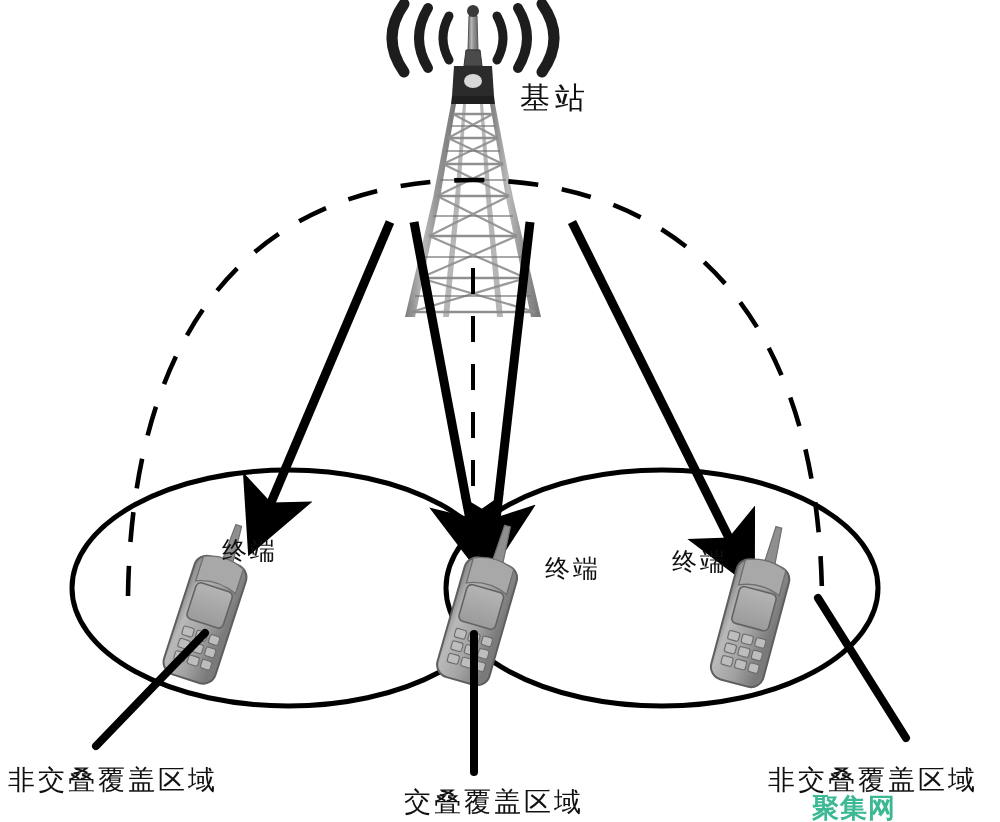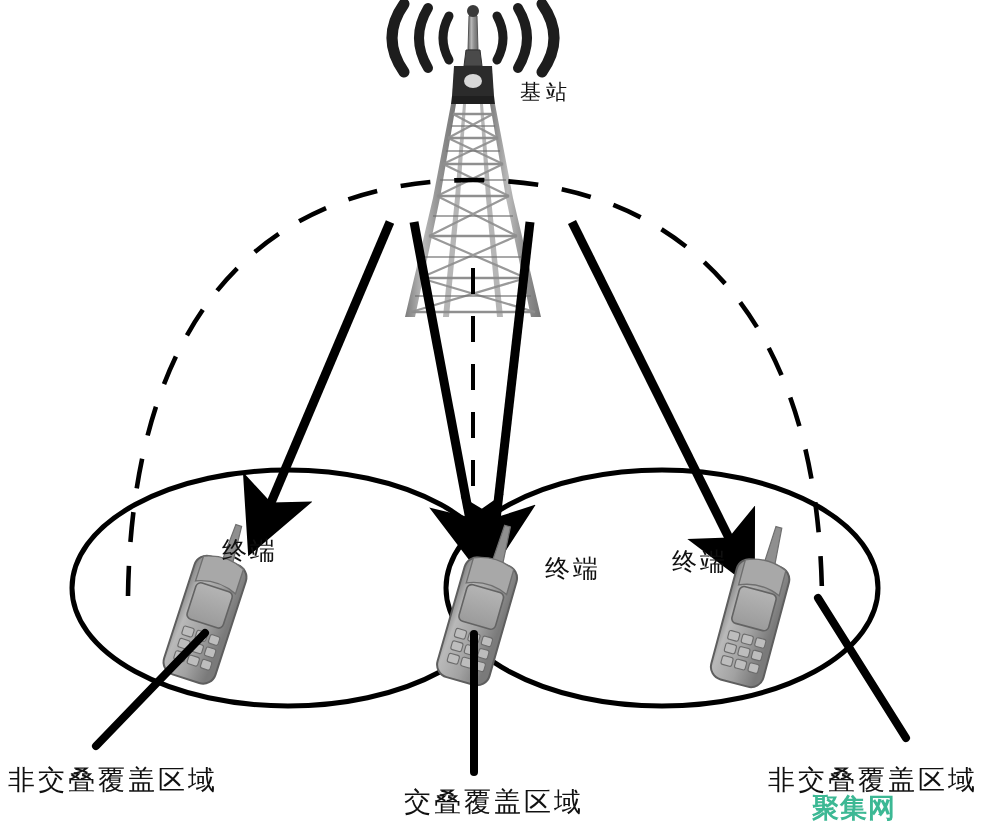--- a/index.html
+++ b/index.html
@@ -27,21 +27,21 @@
   }
   .lbl {
     position: absolute;
     color: #111111;
     font-family: "DejaVu Serif", "Liberation Serif", serif;
     font-weight: 400;
     white-space: nowrap;
     letter-spacing: 2px;
   }
   .lbl-bs {
-    font-size: 21px;
+    font-size: 30px;
     letter-spacing: 5px;
   }
   .lbl-term {
     font-size: 25px;
     letter-spacing: 3px;
   }
   .lbl-area {
     font-size: 27px;
     letter-spacing: 3px;
   }

